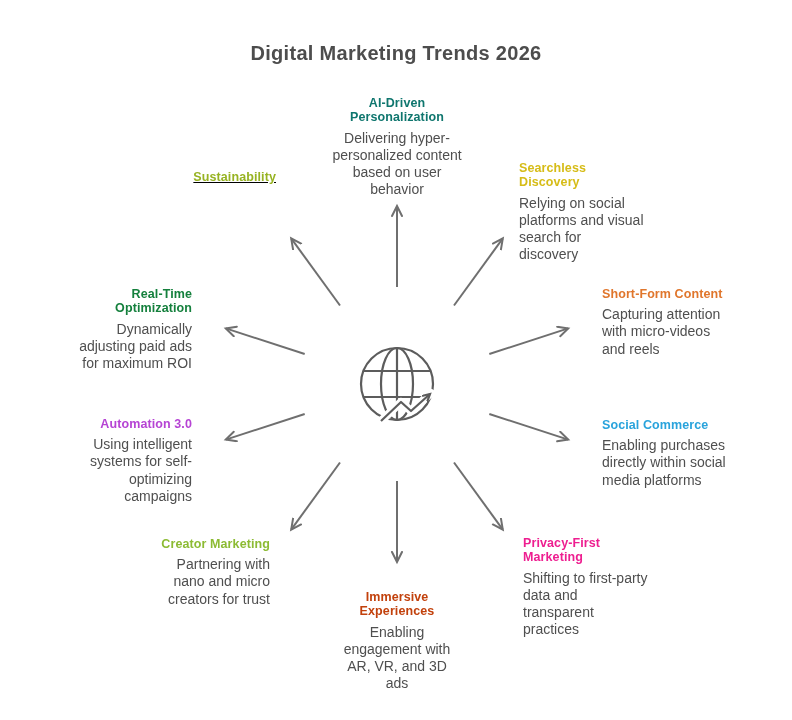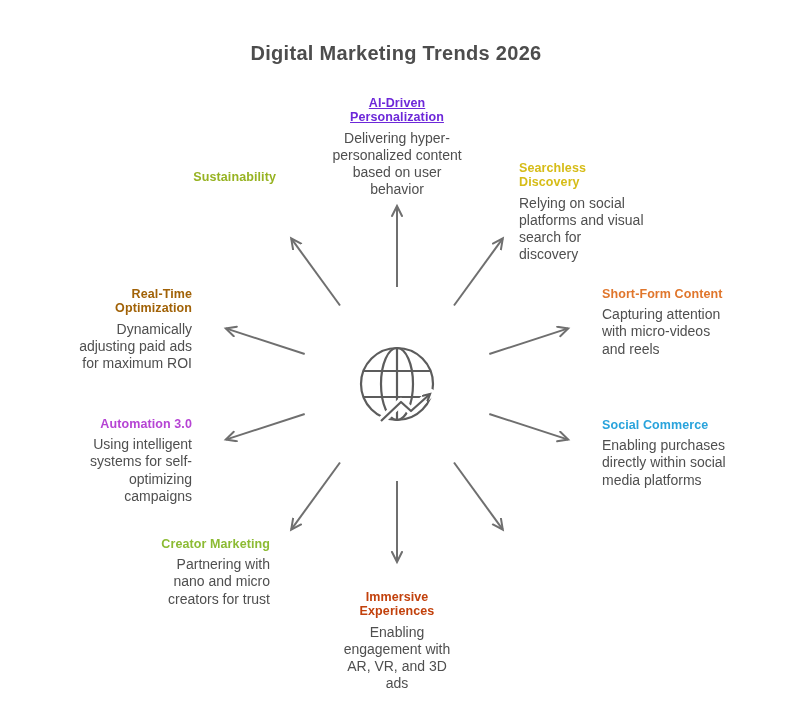--- a/index.html
+++ b/index.html
@@ -56,21 +56,21 @@
   
   .t-ai            { left: 327px;  top: 96px;  width: 140px; }
   .t-searchless    { left: 519px;  top: 161px; width: 125px; }
   .t-shortform     { left: 602px;  top: 287px; width: 125px; }
   .t-social        { left: 602px;  top: 418px; width: 125px; }
   .t-privacy       { left: 523px;  top: 536px; width: 125px; }
   .t-immersive     { left: 337px;  top: 590px; width: 120px; }
   .t-creator       { right: 522px; top: 537px; width: 124px; }
   .t-automation    { right: 600px; top: 417px; width: 120px; }
   .t-realtime      { right: 600px; top: 287px; width: 120px; }
-  .t-sustainability{ right: 516px; top: 170px; width: 120px; }
+  .t-sustainability{ right: 516px; top: 170px; width: 120px; text-decoration: underline; }
 </style>
 </head>
 <body>
 
 <div class="canvas">
 
   <h1 class="diagram-title">Digital Marketing Trends 2026</h1>
 
   <svg class="arrows-svg" width="792" height="720" viewBox="0 0 792 720">
     <defs>
@@ -102,57 +102,61 @@
       <line class="globe-stroke" x1="363.8" y1="371" x2="430.2" y2="371"></line>
       <line class="globe-stroke" x1="363.8" y1="397" x2="430.2" y2="397"></line>
     </g>
     <g>
       <polyline class="arrow-casing" points="381,421 401,402 411,411 431,393"></polyline>
       <polyline class="globe-stroke" points="381,421 401,402 411,411 430,394" stroke-linejoin="round" marker-end="url(#ah2)"></polyline>
     </g>
   </svg>
 
   <div class="trend t-ai align-c">
-    <div class="t-title" style="color: #6d28d9; text-decoration: underline;">AI-Driven Personalization</div>
+    <div class="t-title" style="color: #0f766e;">AI-Driven Personalization</div>
     <div class="t-desc">Delivering hyper-personalized content based on user behavior</div>
   </div>
 
   <div class="trend t-shortform align-l">
     <div class="t-title" style="color: rgb(224, 118, 44);">Short-Form Content</div>
     <div class="t-desc">Capturing attention with micro-videos and reels</div>
   </div>
 
   <div class="trend t-searchless align-l">
     <div class="t-title" style="color: rgb(214, 188, 23);">Searchless Discovery</div>
     <div class="t-desc">Relying on social platforms and visual search for discovery</div>
   </div>
 
   <div class="trend t-social align-l">
     <div class="t-title" style="color: rgb(41, 163, 220);">Social Commerce</div>
     <div class="t-desc">Enabling purchases directly within social media platforms</div>
   </div>
 
+  <div class="trend t-privacy align-l">
+    <div class="t-title" style="color: rgb(238, 30, 144);">Privacy-First Marketing</div>
+    <div class="t-desc">Shifting to first-party data and transparent practices</div>
+  </div>
 
   <div class="trend t-immersive align-c">
     <div class="t-title" style="color: #c2410c; text-align: center;">Immersive Experiences</div>
     <div class="t-desc">Enabling engagement with AR, VR, and 3D ads</div>
   </div>
 
   <div class="trend t-creator align-r">
     <div class="t-title" style="color: rgb(140, 187, 51);">Creator Marketing</div>
     <div class="t-desc">Partnering with nano and micro creators for trust</div>
   </div>
 
   <div class="trend t-automation align-r">
     <div class="t-title" style="color: rgb(182, 68, 212);">Automation 3.0</div>
     <div class="t-desc">Using intelligent systems for self-optimizing campaigns</div>
   </div>
 
   <div class="trend t-realtime align-r">
-    <div class="t-title" style="color: #a16207;">Real-Time Optimization</div>
+    <div class="t-title" style="color: #15803d;">Real-Time Optimization</div>
     <div class="t-desc">Dynamically adjusting paid ads for maximum ROI</div>
   </div>
 
   <div class="trend t-sustainability align-r">
     <div class="t-title" style="color: rgb(151, 179, 34);">Sustainability</div>
   </div>
 
 </div>
 
 </body></html>

